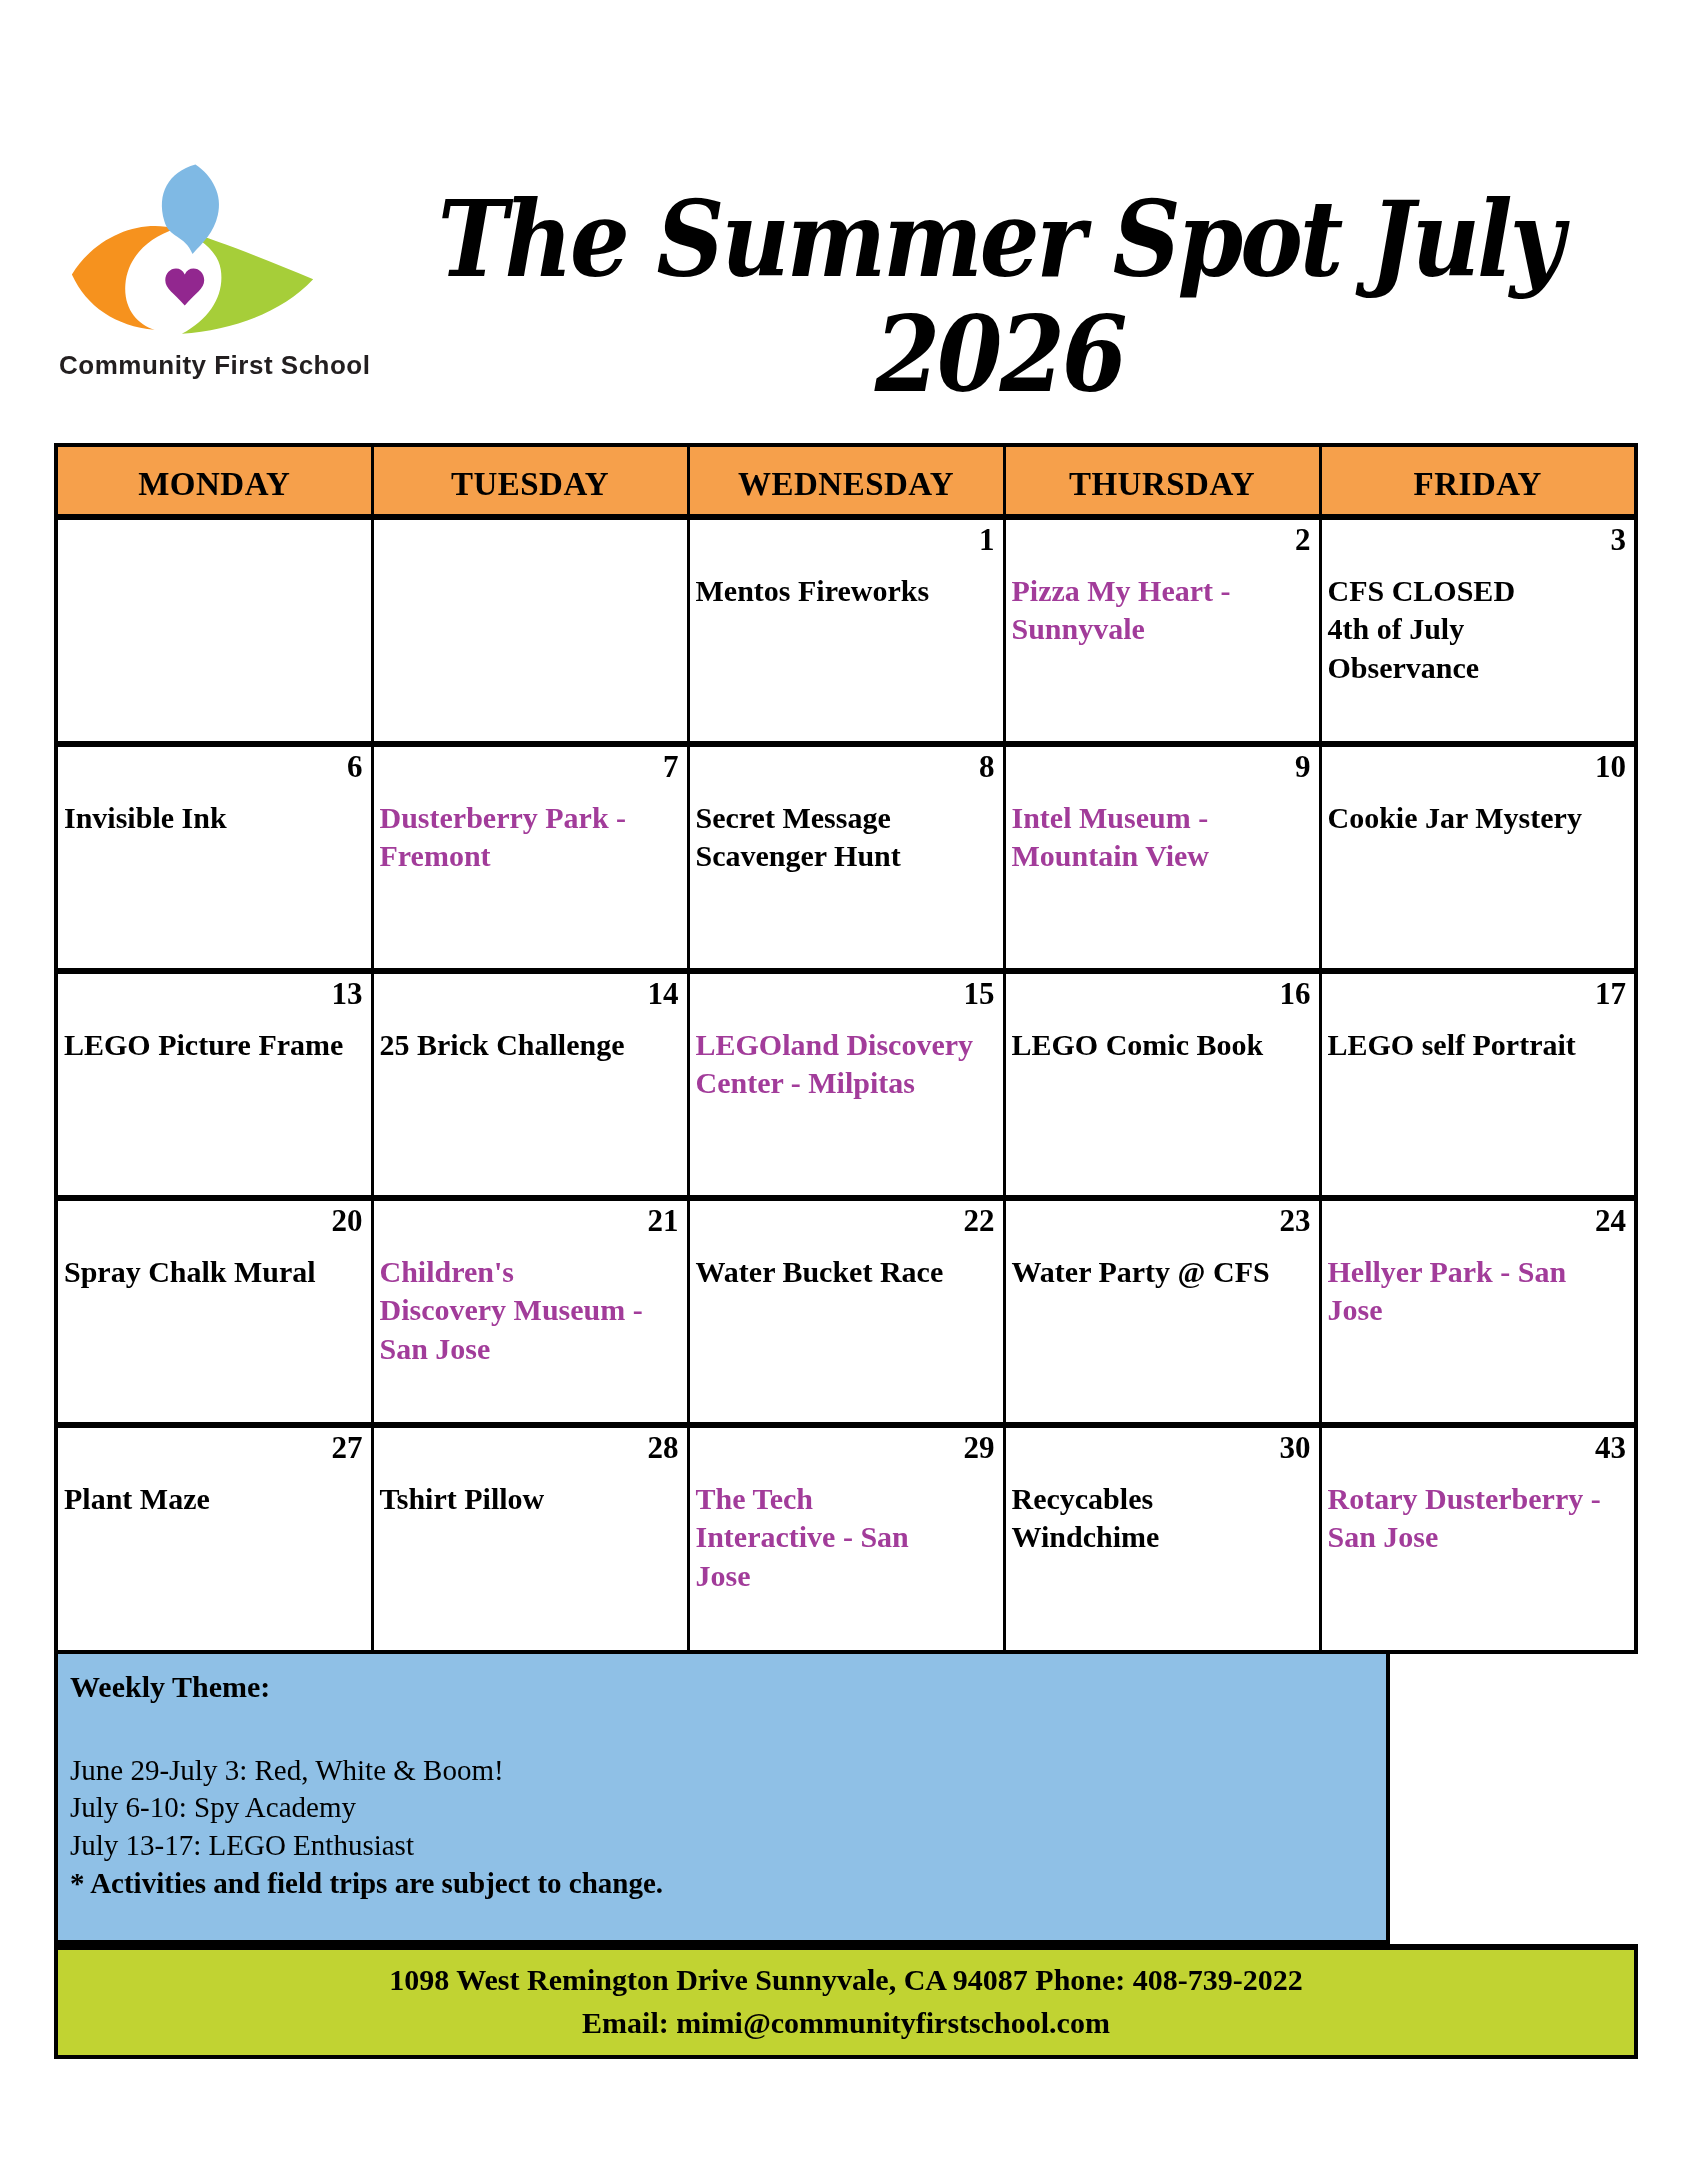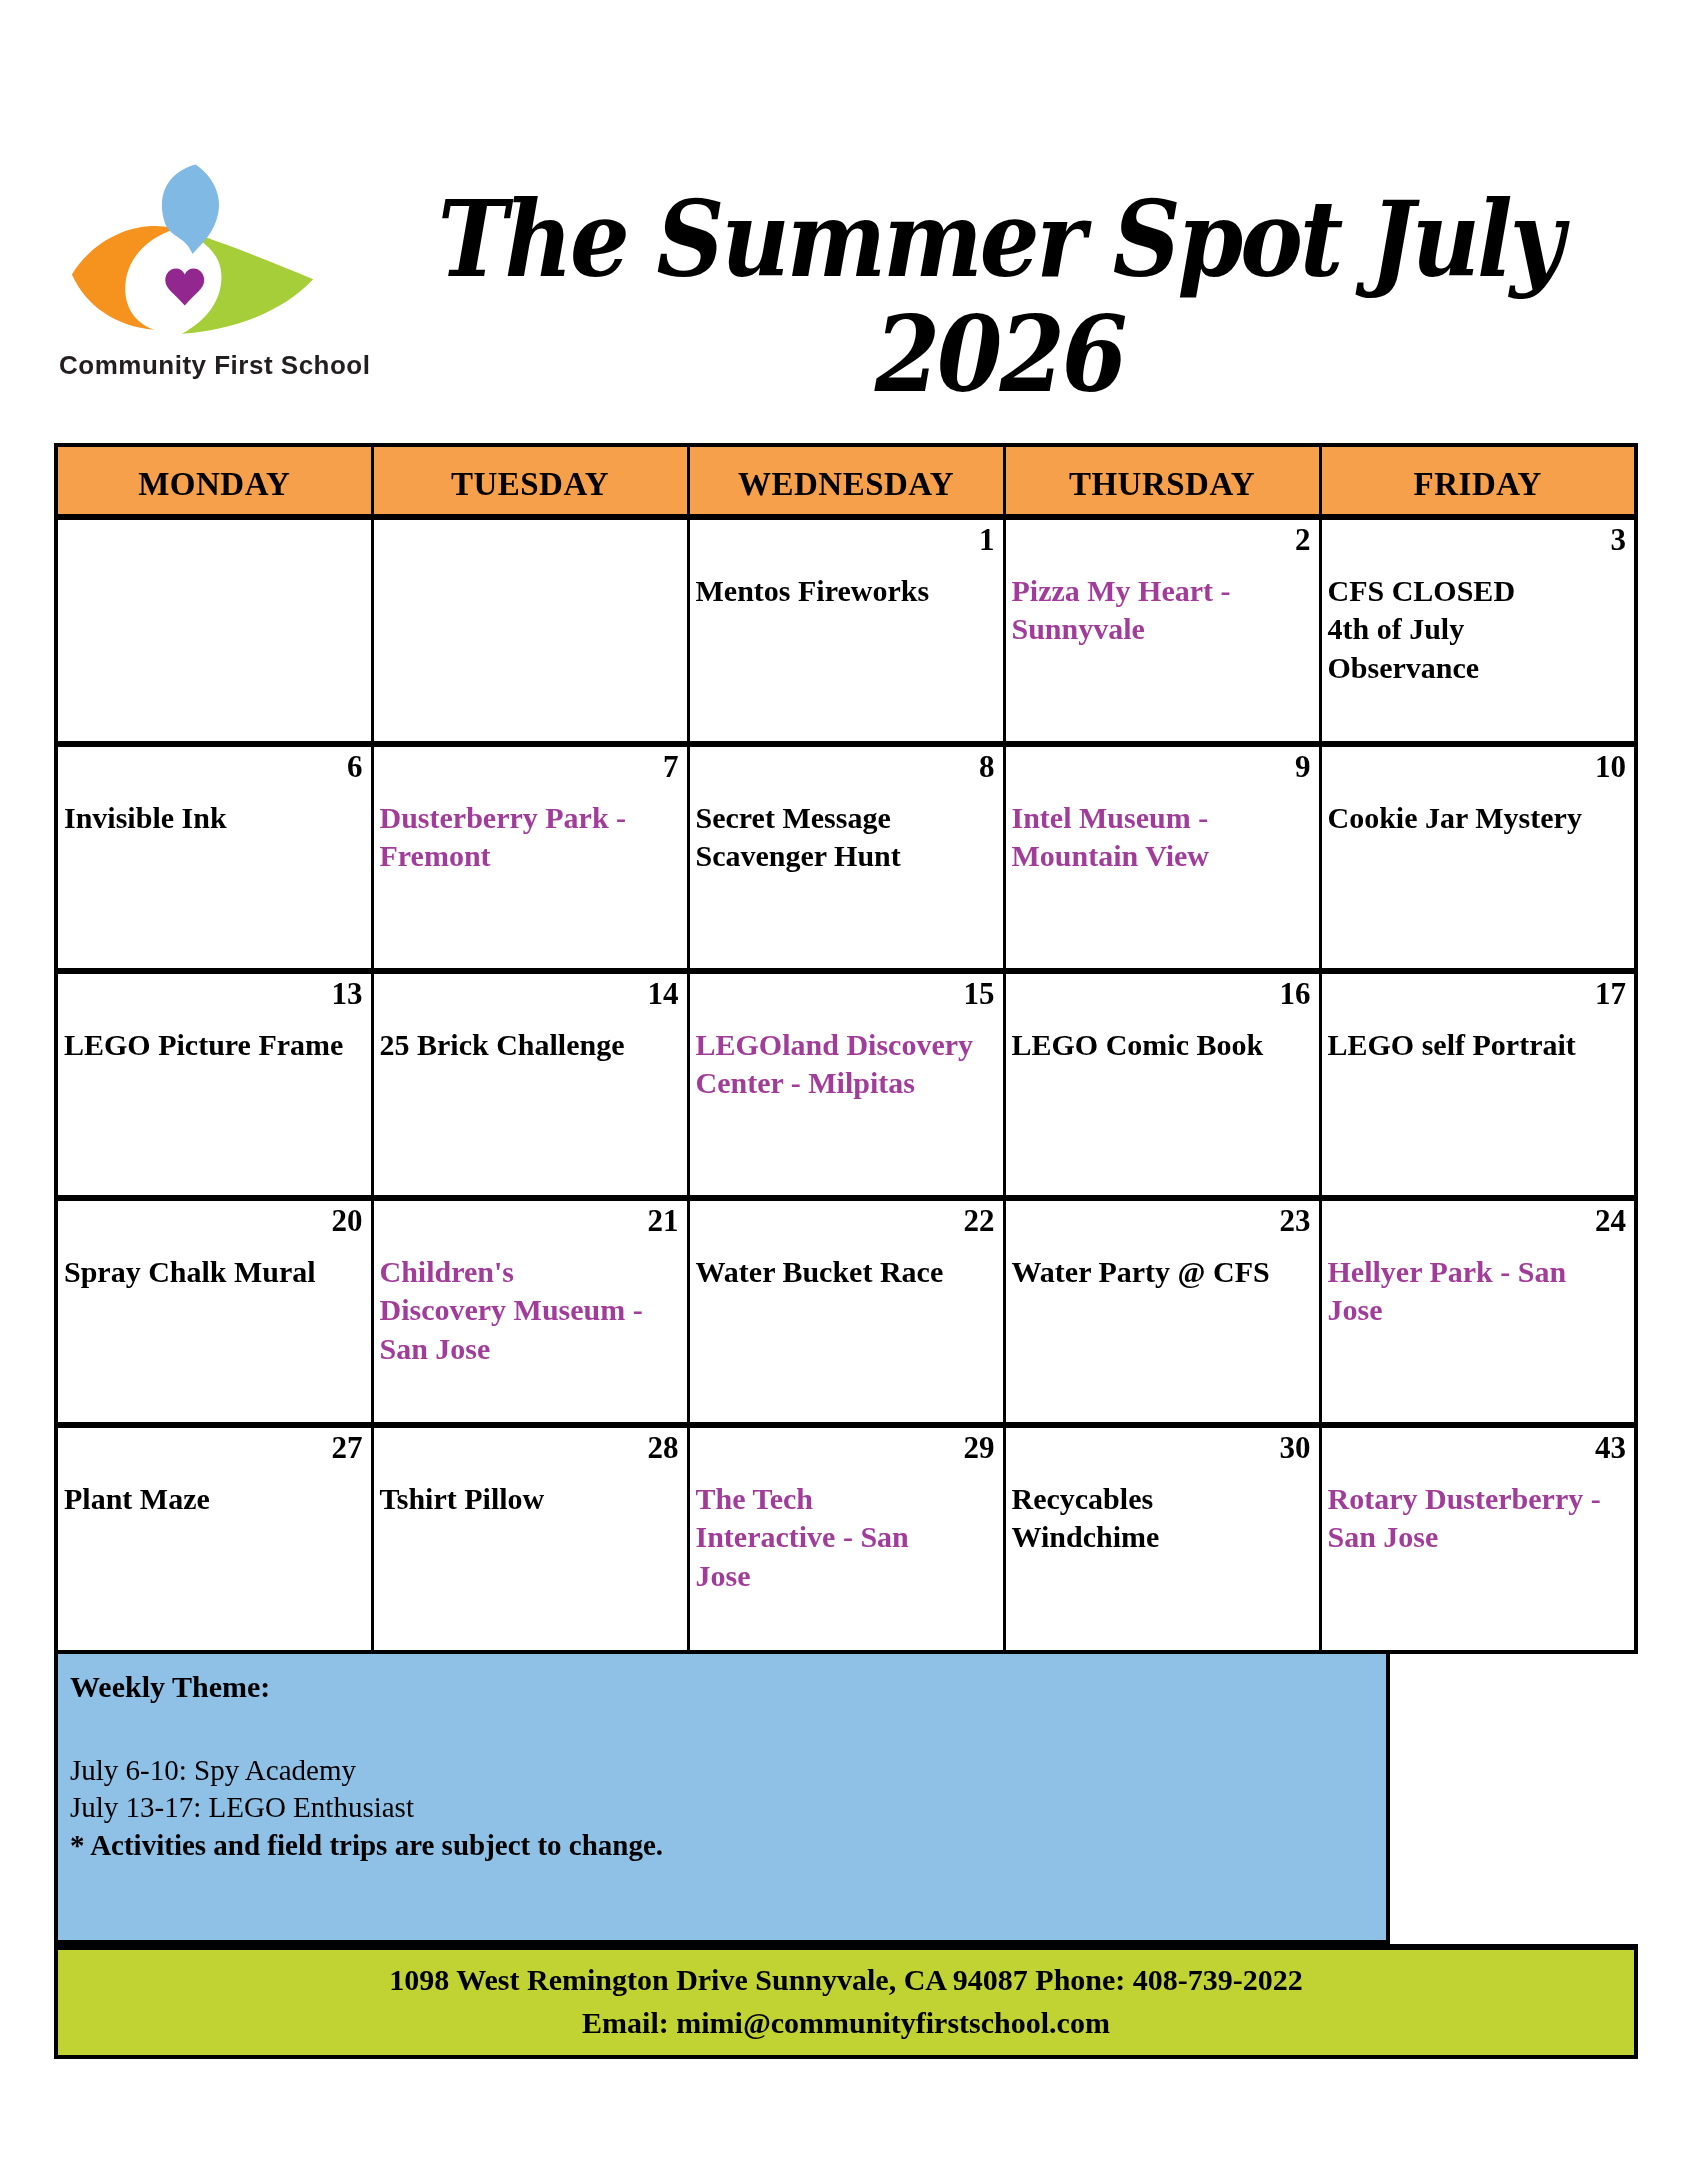--- a/index.html
+++ b/index.html
@@ -237,20 +237,21 @@
 San Jose</div>
         </td>
       </tr>
     </tbody>
 </table>
 
 <div class="theme-box">
   <div class="theme-title">Weekly Theme:</div>
   <div class="theme-grid">
     <div class="theme-col-left">
+      <div class="theme-line">June 29-July 3: Red, White &amp; Boom!</div>
       <div class="theme-line">July 6-10: Spy Academy</div>
       <div class="theme-line">July 13-17: LEGO Enthusiast</div>
       <div class="theme-note">* Activities and field trips are subject to change.</div>
     </div>
     <div class="theme-col-right">
     </div>
   </div>
 </div>
 
 <div class="contact-footer">

